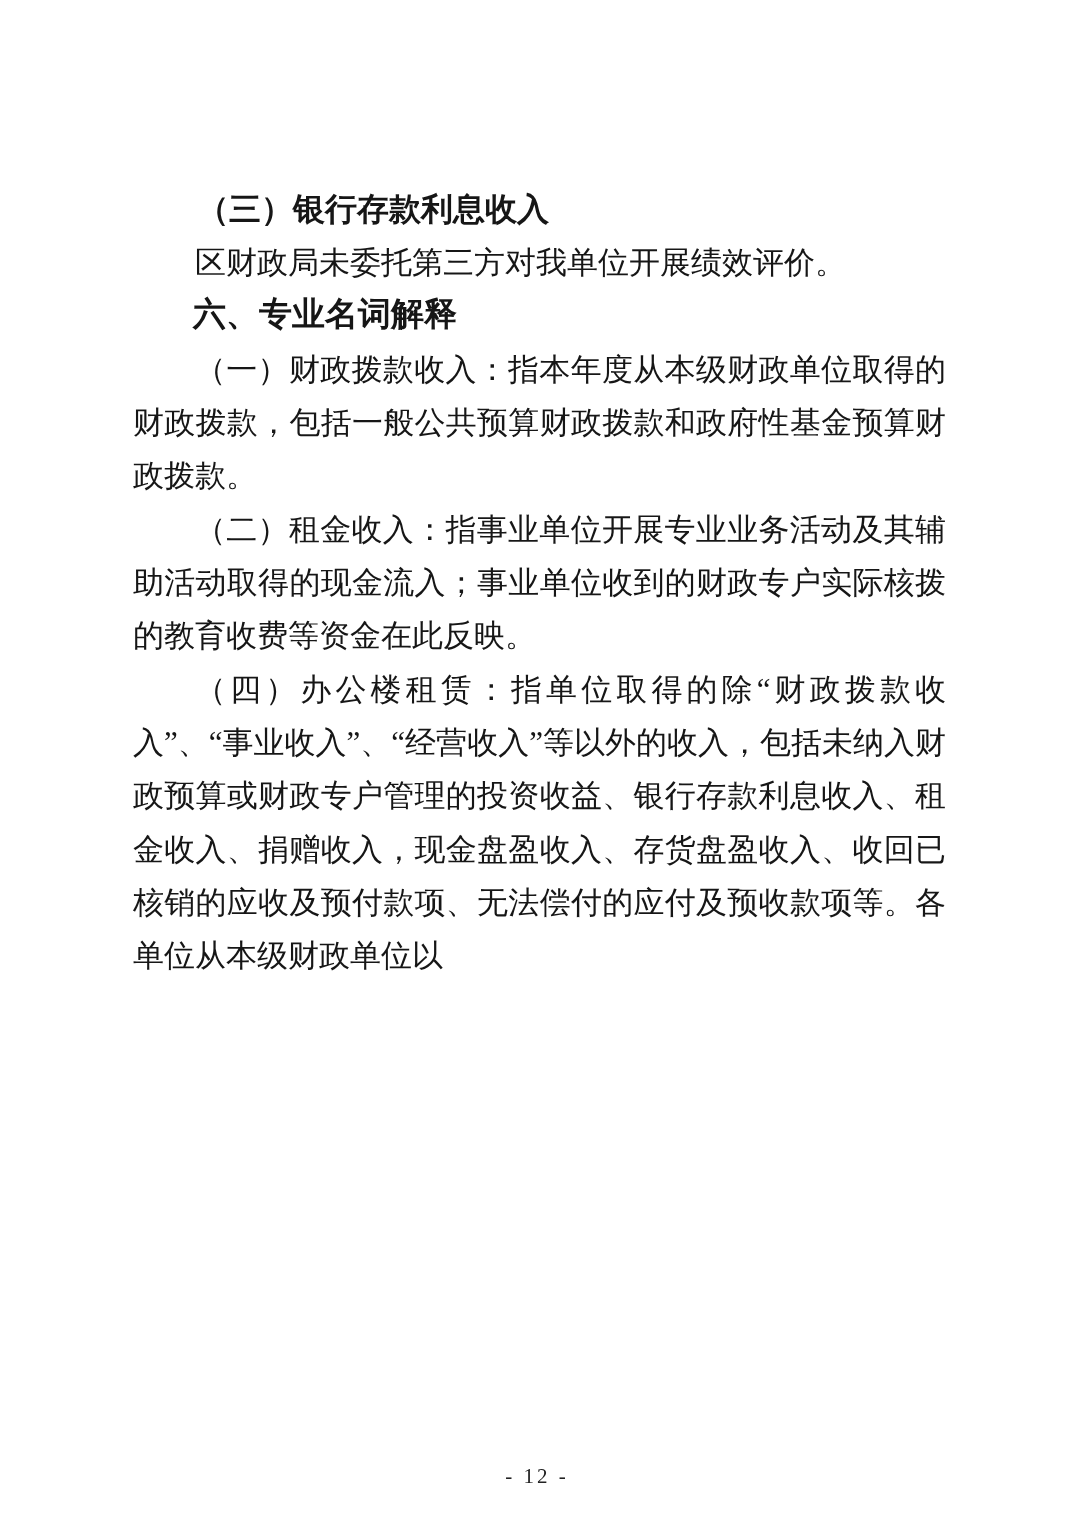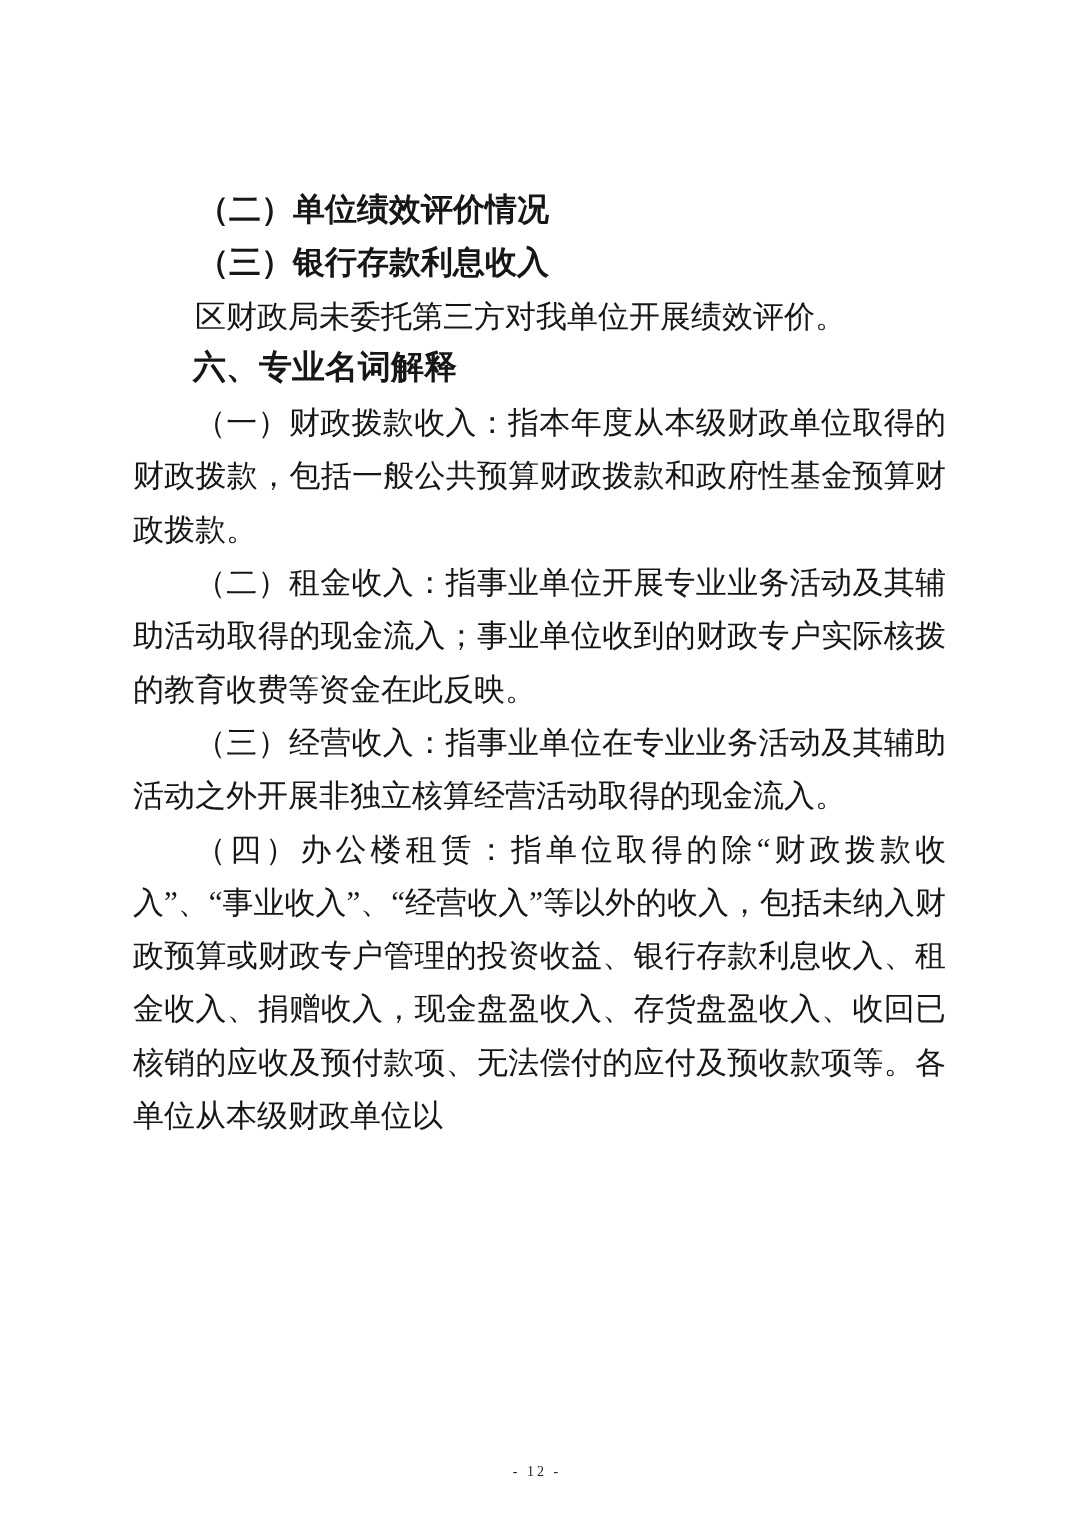--- a/index.html
+++ b/index.html
@@ -47,52 +47,48 @@
   p.term .lead {
     font-weight: 400;
   }
   .footer {
     position: absolute;
     left: 0;
     right: 0;
     top: 1464px;
     text-align: center;
     font-family: "Liberation Serif", "DejaVu Serif", serif;
-    font-size: 14px;
+    font-size: 21px;
     letter-spacing: 3px;
     color: #222222;
   }
 </style>
 </head>
 <body>
 
 <div class="page">
 
   <div class="content">
 
-    <p class="heading-kai">（二）单位绩效评价情况</p>
 
 
     <p class="heading-kai">（三）银行存款利息收入</p>
 
     <p class="body">区财政局未委托第三方对我单位开展绩效评价。</p>
 
     <p class="heading-hei">六、专业名词解释</p>
 
     <p class="term">
       <span class="lead">（一）财政拨款收入：</span><span>指本年度从本级财政单位取得的财政拨款，包括一般公共预算财政拨款和政府性基金预算财政拨款。</span>
     </p>
 
     <p class="term">
       <span class="lead">（二）租金收入：</span><span>指事业单位开展专业业务活动及其辅助活动取得的现金流入；事业单位收到的财政专户实际核拨的教育收费等资金在此反映。</span>
     </p>
 
-    <p class="term">
-      <span class="lead">（三）经营收入：</span><span>指事业单位在专业业务活动及其辅助活动之外开展非独立核算经营活动取得的现金流入。</span>
-    </p>
 
     <p class="term">
       <span class="lead">（四）办公楼租赁：</span><span>指单位取得的除“财政拨款收入”、“事业收入”、“经营收入”等以外的收入，包括未纳入财政预算或财政专户管理的投资收益、银行存款利息收入、租金收入、捐赠收入，现金盘盈收入、存货盘盈收入、收回已核销的应收及预付款项、无法偿付的应付及预收款项等。各单位从本级财政单位以</span>
     </p>
 
   </div>
 
   <div class="footer">- 12 -</div>
 
 </div>

